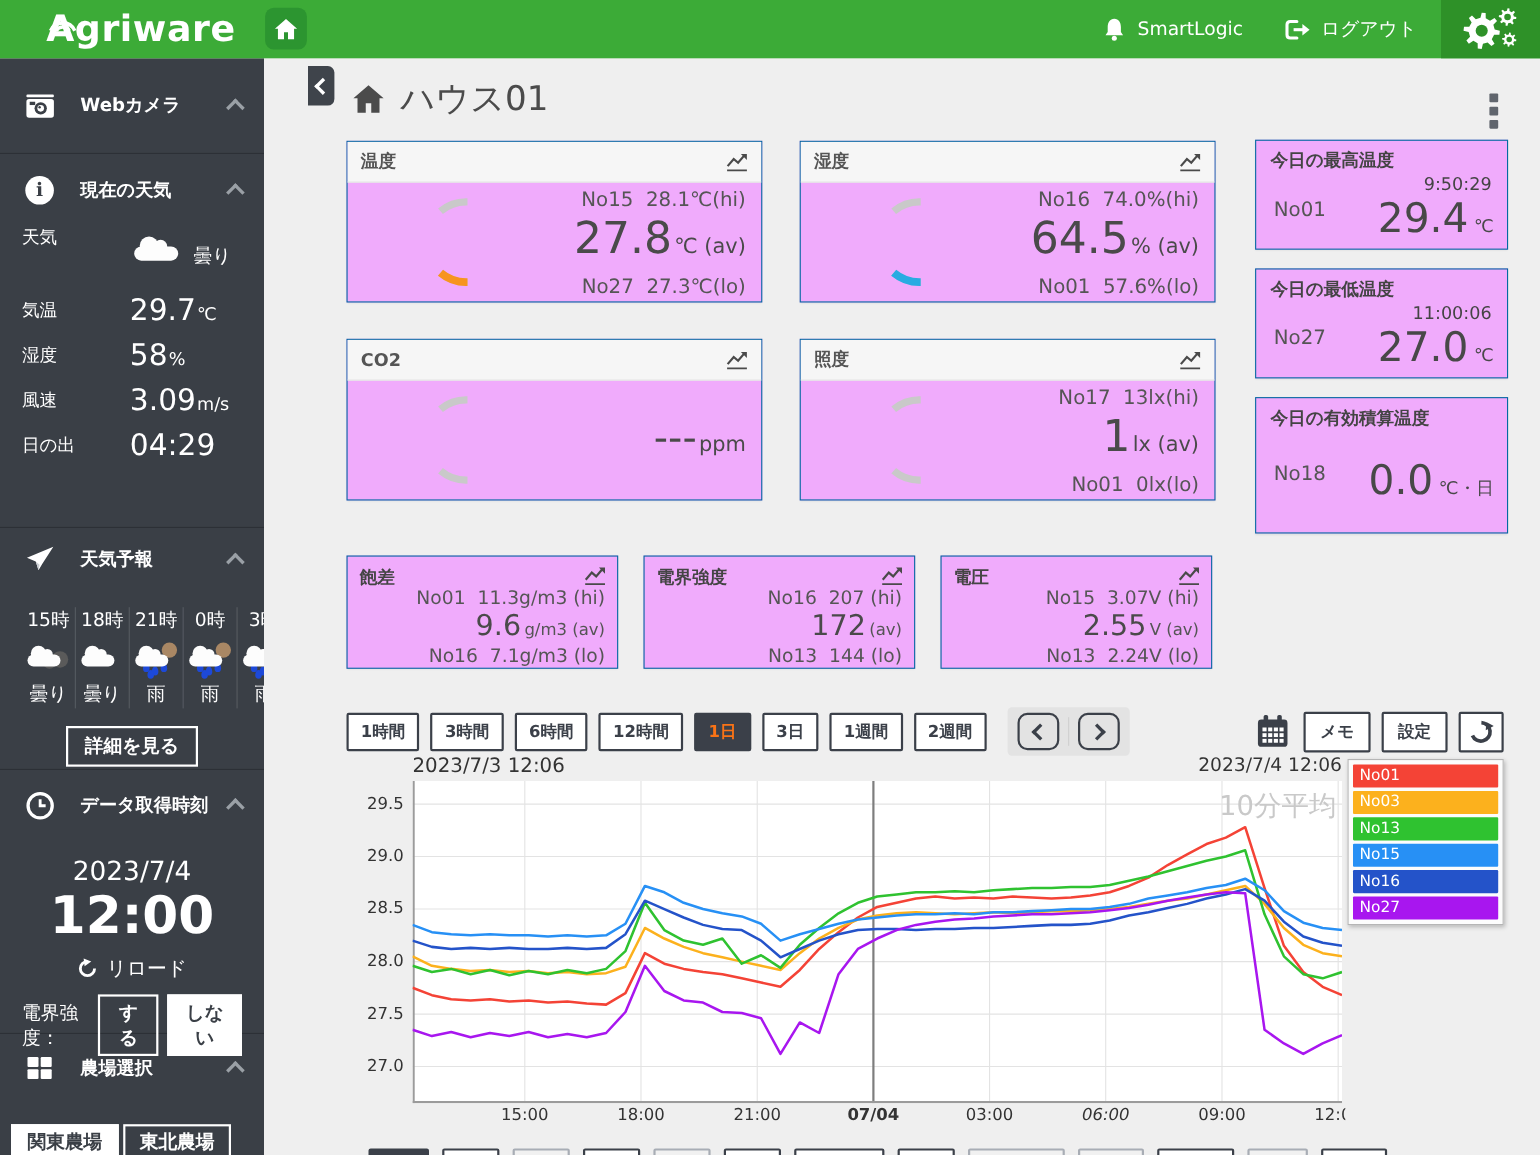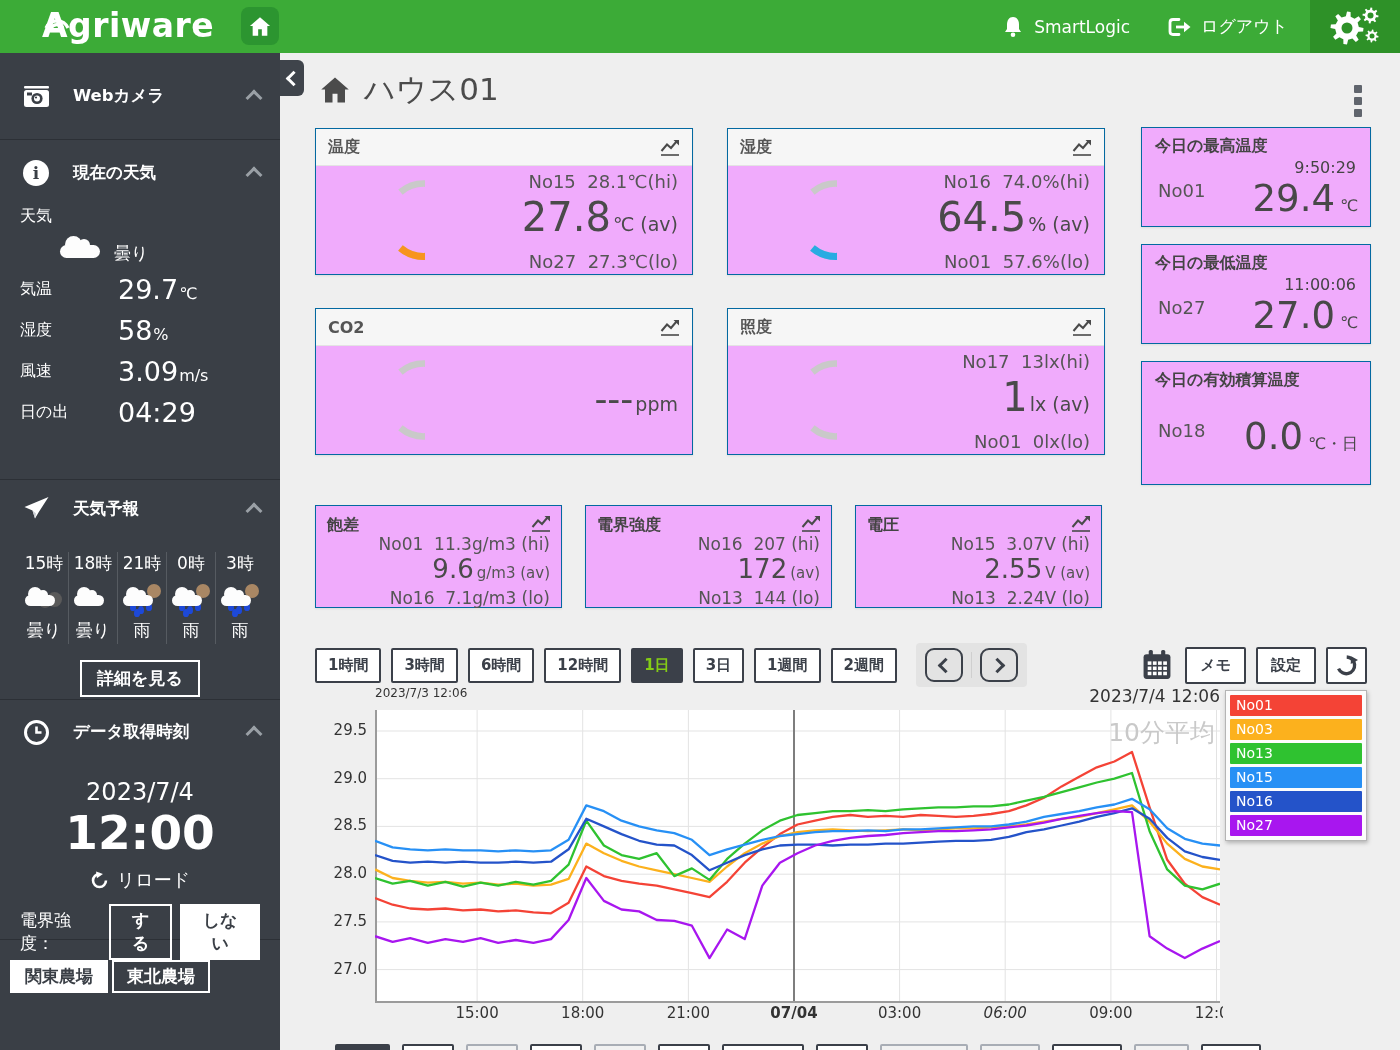--- a/index.html
+++ b/index.html
@@ -9,21 +9,21 @@
   #header{position:absolute;left:0;top:0;width:1400px;height:53px;background:#3cab37;color:#fff;z-index:30}
   .logo{position:absolute;left:42px;top:6px;font-size:33px;font-weight:bold;letter-spacing:.5px}
   .logo .arcs{position:absolute;left:-1px;top:-8px}
   .home-btn{position:absolute;left:241px;top:7px;width:38px;height:38px;background:#2c9530;border-radius:8px;
             display:flex;align-items:center;justify-content:center;cursor:pointer}
   .hdr-right{position:absolute;right:112px;top:0;height:53px;display:flex;align-items:center;gap:36px}
   .hdr-item{display:flex;align-items:center;gap:10px;font-size:17px;cursor:pointer}
   .gear-block{position:absolute;right:0;top:0;width:90px;height:53px;background:#2e9128;cursor:pointer}
   .gear-block svg{position:absolute}
   
-  #sidebar{position:absolute;left:0;top:53px;width:280px;height:997px;background:#3a3f46;color:#fff;overflow:hidden;z-index:20}
+  #sidebar{position:absolute;left:0;top:53px;width:240px;height:997px;background:#3a3f46;color:#fff;overflow:hidden;z-index:20}
   .sec{border-bottom:1px solid #2c3036;box-sizing:border-box;padding:0 20px}
   .sec-hd{display:flex;align-items:center;cursor:pointer}
   .sec-hd .ic{width:32px;display:flex;justify-content:center;align-items:center}
   .sec-hd .tt{margin-left:21px;font-size:16.5px;font-weight:bold}
   .chev{width:9px;height:9px;border-top:3px solid #9aa0a6;border-left:3px solid #9aa0a6;transform:rotate(45deg);margin-left:auto;margin-top:4px}
   .info-circ{width:26px;height:26px;border-radius:50%;background:#fff;color:#3a3f46;display:flex;align-items:center;justify-content:center;
              font-family:"DejaVu Serif",serif;font-weight:bold;font-size:17px}
   
   .w-row{display:flex;align-items:center;margin-bottom:8px;min-height:33px}
   .w-label{width:62px;font-size:16px}
@@ -97,36 +97,36 @@
   .mini .tr{position:absolute;right:10px;top:9px;cursor:pointer}
   .mini .rows{position:absolute;right:11px;top:27px;text-align:right}
   .m-hi,.m-lo{font-size:17px;color:#555;line-height:23px}
   .m-av{line-height:27px}
   .m-av .num{font-size:26px;color:#4a4a4a}
   .m-av .unit{font-size:15px;color:#555;margin-left:3px}
   
   #toolbar{position:absolute;left:35px;top:590px;width:1052px;display:flex;align-items:center}
   .range-btn{height:35px;padding:0 11px;font-family:inherit;font-weight:bold;font-size:15px;border:2px solid #3b4049;
              background:#fff;color:#3b4049;border-radius:2px;cursor:pointer;margin-right:10px}
-  .range-btn.sel{background:#3b4049;color:#84cc16}
+  .range-btn.sel{background:#3b4049;color:#f97316}
   .arrow-panel{background:#e3e3e3;border-radius:4px;padding:5px 9px;display:flex;align-items:center;gap:8px;margin-left:9px}
   .arrow-btn{width:38px;height:34px;border:2px solid #3b4049;border-radius:9px;background:transparent;cursor:pointer;
              display:flex;align-items:center;justify-content:center;box-sizing:border-box}
   .chevSL{width:8px;height:8px;border-left:3px solid #3b4049;border-bottom:3px solid #3b4049;transform:rotate(45deg);margin-left:3px}
   .chevSR{width:8px;height:8px;border-right:3px solid #3b4049;border-top:3px solid #3b4049;transform:rotate(45deg);margin-right:3px}
   .ap-div{width:1px;height:26px;background:#cfcfcf}
   .tb-right{margin-left:auto;display:flex;align-items:center;gap:10px}
   .tool-btn{height:37px;padding:0 13px;border:2px solid #3b4049;background:#fff;color:#3b4049;font-family:inherit;
             font-weight:bold;font-size:15px;cursor:pointer;border-radius:2px}
   .icon-btn{width:41px;height:37px;border:2px solid #3b4049;background:#fff;cursor:pointer;border-radius:2px;
             display:flex;align-items:center;justify-content:center;box-sizing:border-box}
   .cal-btn{background:transparent;border:none;cursor:pointer;display:flex;padding:0 2px}
   
   #chart-block{position:absolute;left:35px;top:633px;width:1060px;height:362px}
-  .date-l{position:absolute;left:60px;top:0;font-size:12px;color:#333}
+  .date-l{position:absolute;left:60px;top:0;font-size:18px;color:#333}
   .date-r{position:absolute;left:605px;width:300px;top:0;font-size:17px;color:#333;text-align:right}
   .annot{position:absolute;left:700px;width:200px;top:30px;font-size:25px;color:#c9c9c9;text-align:right;z-index:3}
   #plot{position:absolute;left:60px;top:24px}
   .ylab{position:absolute;left:0;width:52px;text-align:right;font-size:15px;color:#333}
   #xlabels{position:absolute;left:60px;top:318px;width:848px;height:22px;overflow:hidden}
   .xlab{position:absolute;width:70px;text-align:center;font-size:15px;color:#333;top:0}
   .xlab.b{font-weight:bold}
   
   #legend{position:absolute;left:945px;top:637px;width:142px;background:#fcfcfc;border:1px solid #b5b5b5;
           padding:4px;box-sizing:border-box;box-shadow:1px 2px 4px rgba(0,0,0,.25)}
@@ -210,21 +210,21 @@
 
   <div class="sec" style="height:340px">
     <div class="sec-hd" style="height:66px">
       <span class="ic">
           <span class="info-circ">i</span>
         </span>
       <span class="tt">現在の天気</span>
       <span class="chev"></span>
     </div>
     <div id="weather-rows">
-        <div class="w-row" style="min-height: 52px; align-items: flex-start; flex-direction: column;">
+        <div class="w-row" style="min-height: 52px; align-items: flex-start;">
           <span class="w-label">天気</span>
           <span style="margin-left: 36px; position: relative; display: flex; align-items: flex-end;">
             <span class="cl-wrap">
               <span class="cloud"></span>
             </span>
             <span style="font-size: 17px; margin-left: 2px;">曇り</span>
           </span>
         </div>
         <div class="w-row">
           <span class="w-label">気温</span>
@@ -333,20 +333,32 @@
       <span>リロード</span>
     </div>
     <div class="dt-auto">
       <span>電界強度：</span>
       <button class="btn-ghost">する</button>
       <button class="btn-solid">しない</button>
     </div>
   </div>
 
   <div class="sec" style="height:110px;border-bottom:none">
+    <div class="sec-hd" style="height:62px">
+      <span class="ic">
+        <svg width="24" height="24" viewBox="0 0 24 24">
+            <rect x="1" y="2" width="10" height="9" rx="1" fill="#fff"></rect>
+            <rect x="13" y="2" width="10" height="9" rx="1" fill="#fff"></rect>
+            <rect x="1" y="13" width="10" height="9" rx="1" fill="#fff"></rect>
+            <rect x="13" y="13" width="10" height="9" rx="1" fill="#fff"></rect>
+          </svg>
+      </span>
+      <span class="tt">農場選択</span>
+      <span class="chev"></span>
+    </div>
     <div class="farm-btns" id="farm-btns">
         <button class="btn-solid">関東農場</button>
         <button class="btn-ghost">東北農場</button>
       </div>
   </div>
 </div>
 
 <div id="main">
   <div class="collapse-tab">
       <span class="chevL"></span>

